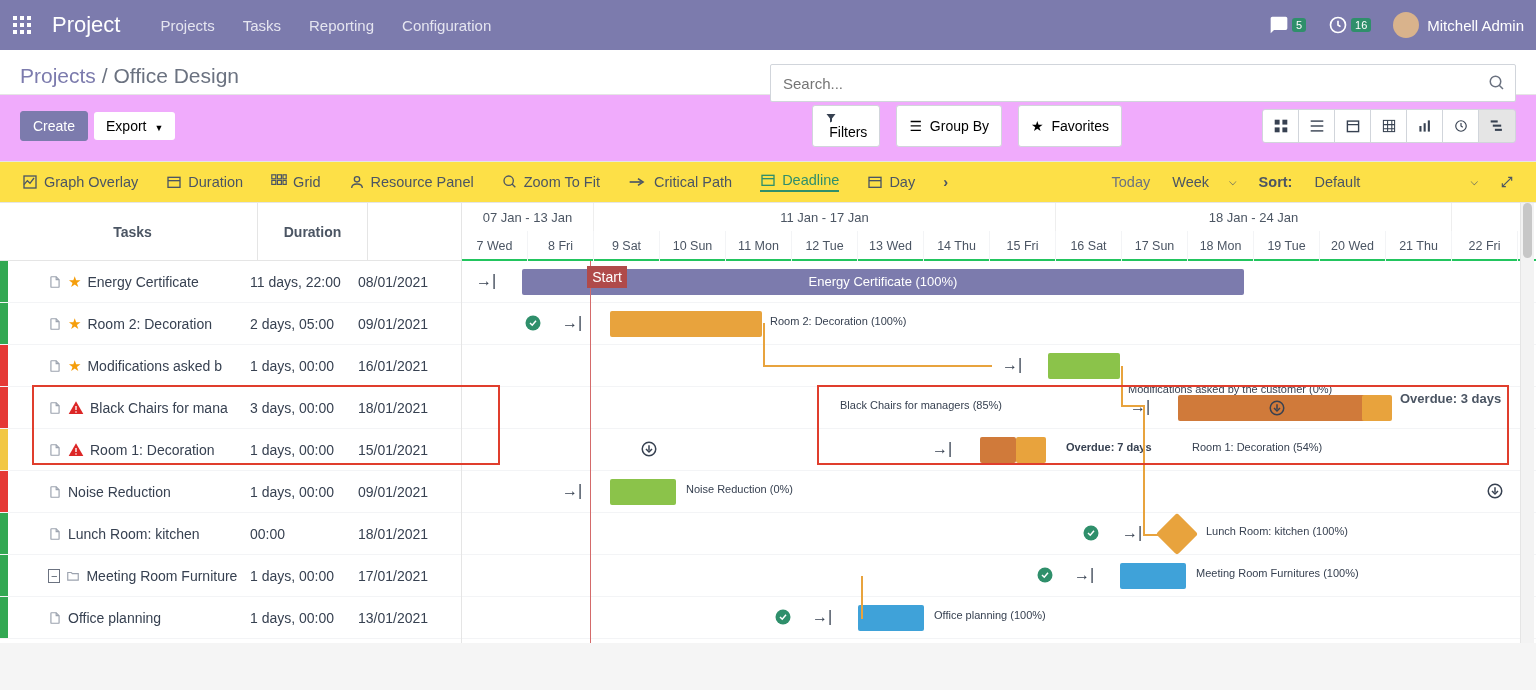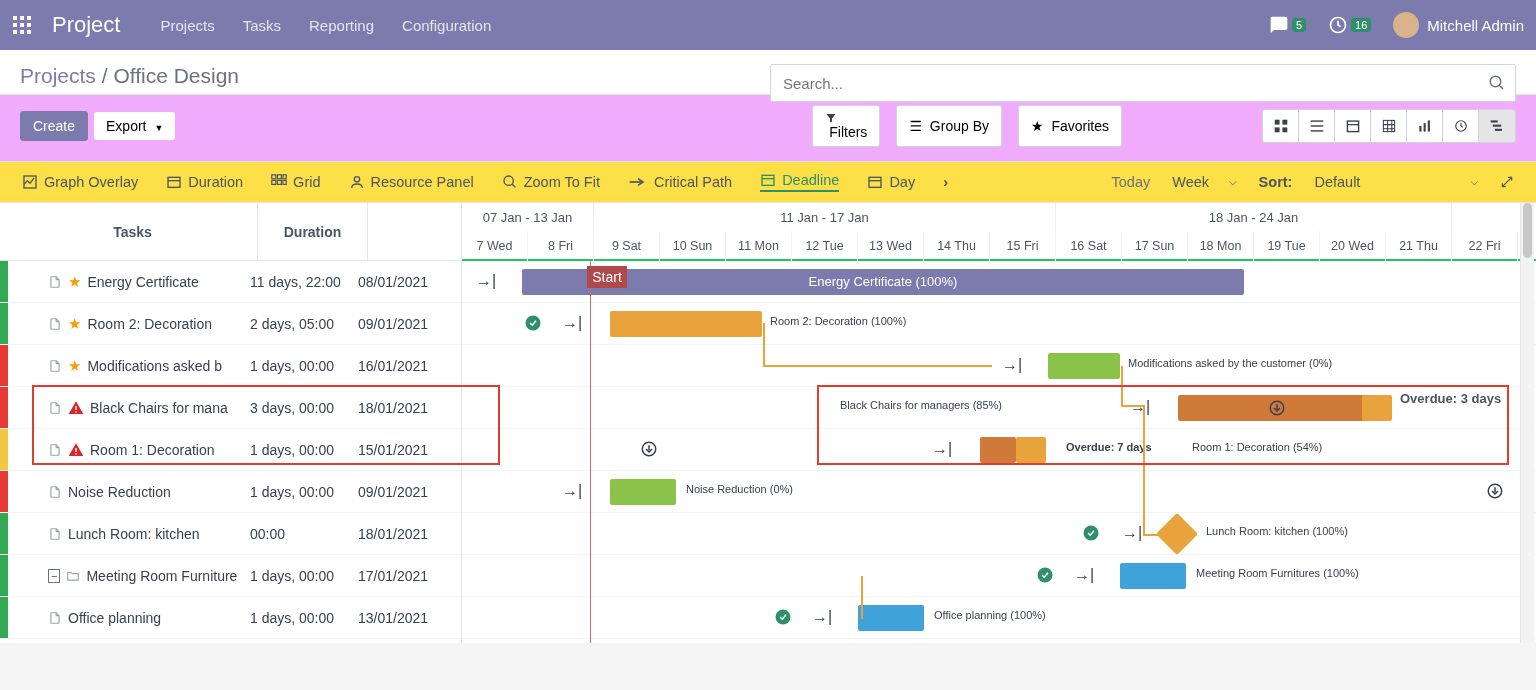--- a/index.html
+++ b/index.html
@@ -554,21 +554,21 @@
             </svg>
         </span>
         <span class="mini-icon" style="left:100px;">→|</span>
         <div class="bar c-orange" style="left:148px;width:152px;"></div>
         <span class="bar-label" style="left:308px;">Room 2: Decoration (100%)</span>
       </div>
 
       <div class="rp-row">
         <span class="mini-icon" style="left:540px;">→|</span>
         <div class="bar c-green" style="left:586px;width:72px;"></div>
-        <span class="bar-label" style="left:666px;">Modifications asked by the customer (0%)</span>
+        <span class="bar-label" style="left:666px;margin-top:26px;">Modifications asked by the customer (0%)</span>
       </div>
 
       <div class="rp-row">
         <span class="bar-label" style="left:378px;">Black Chairs for managers (85%)</span>
         <span class="mini-icon" style="left:668px;">→|</span>
         <div class="bar c-darkorange" style="left:716px;width:198px;">
           <span style="position:absolute;left:50%;top:4px;transform:translateX(-50%);">
             <svg width="18" height="18" viewBox="0 0 24 24" fill="none" stroke="#374151" stroke-width="2">
                 <circle cx="12" cy="12" r="9"></circle>
                 <path d="M12 7v7"></path>

